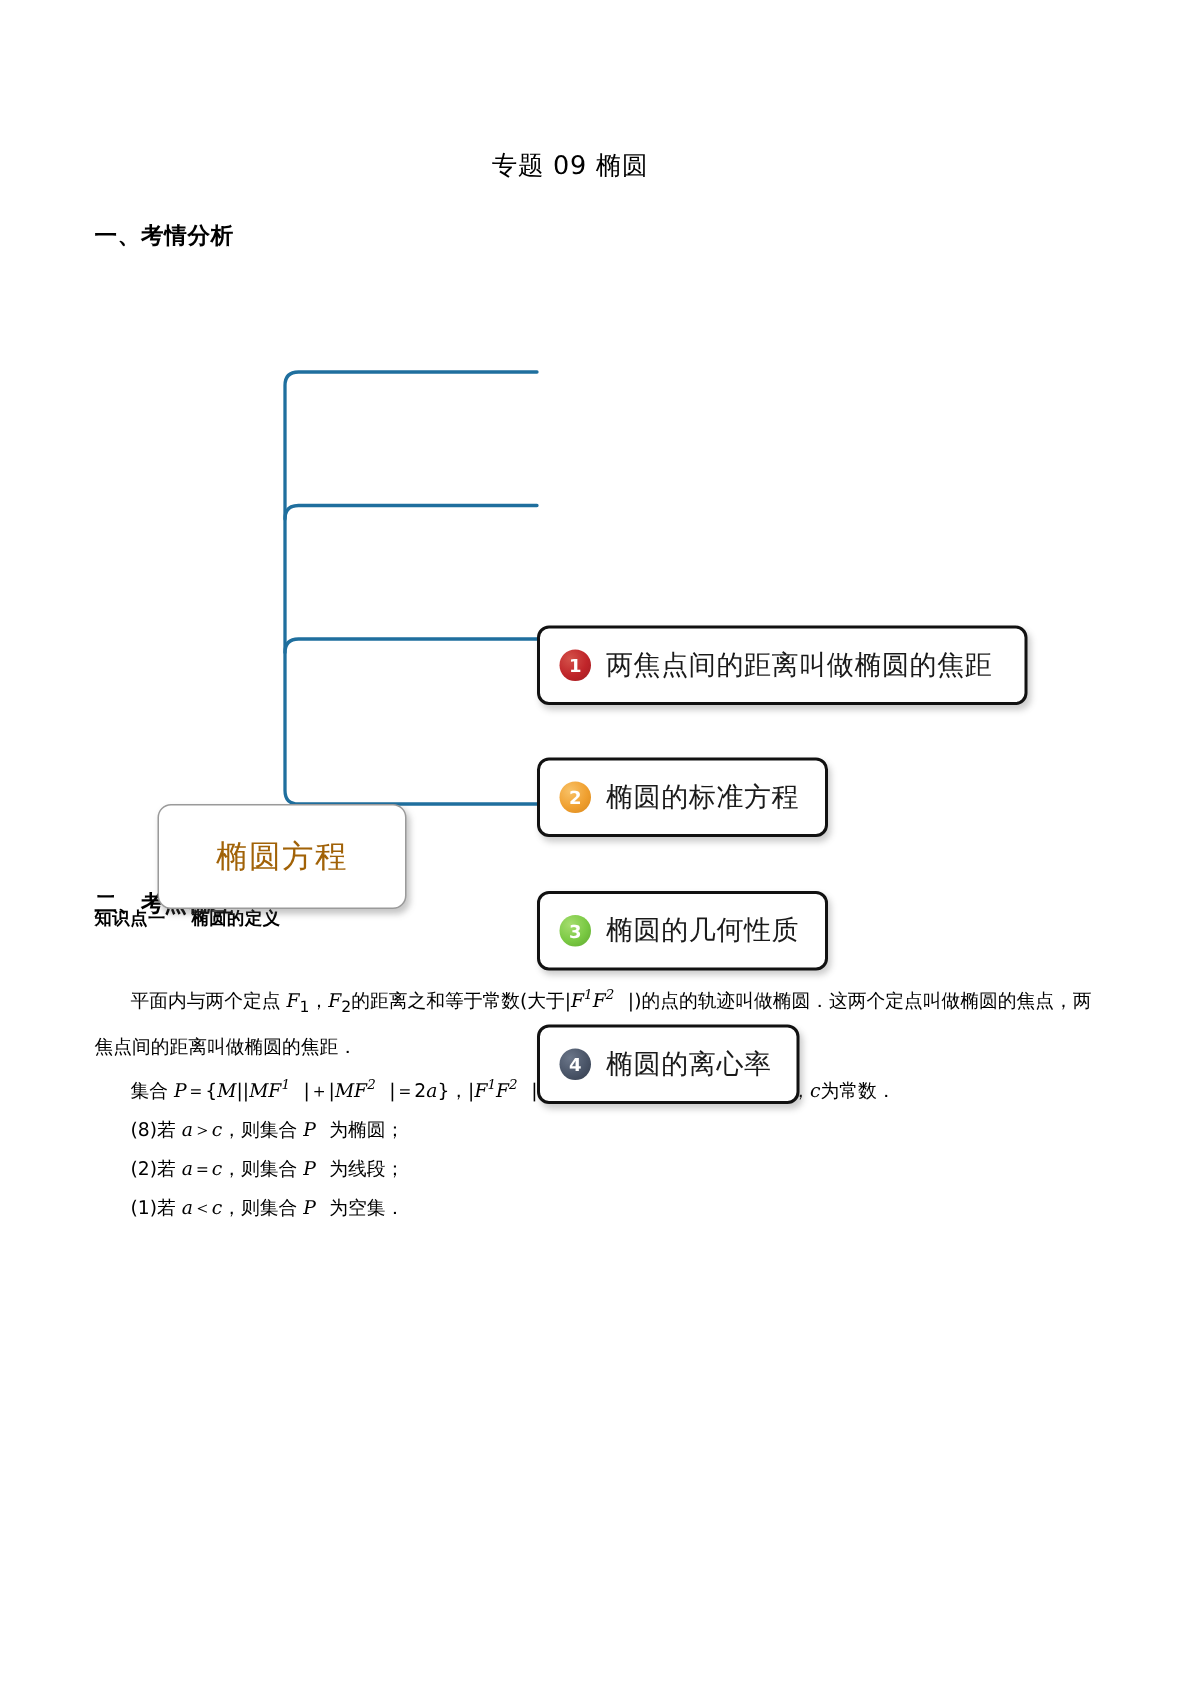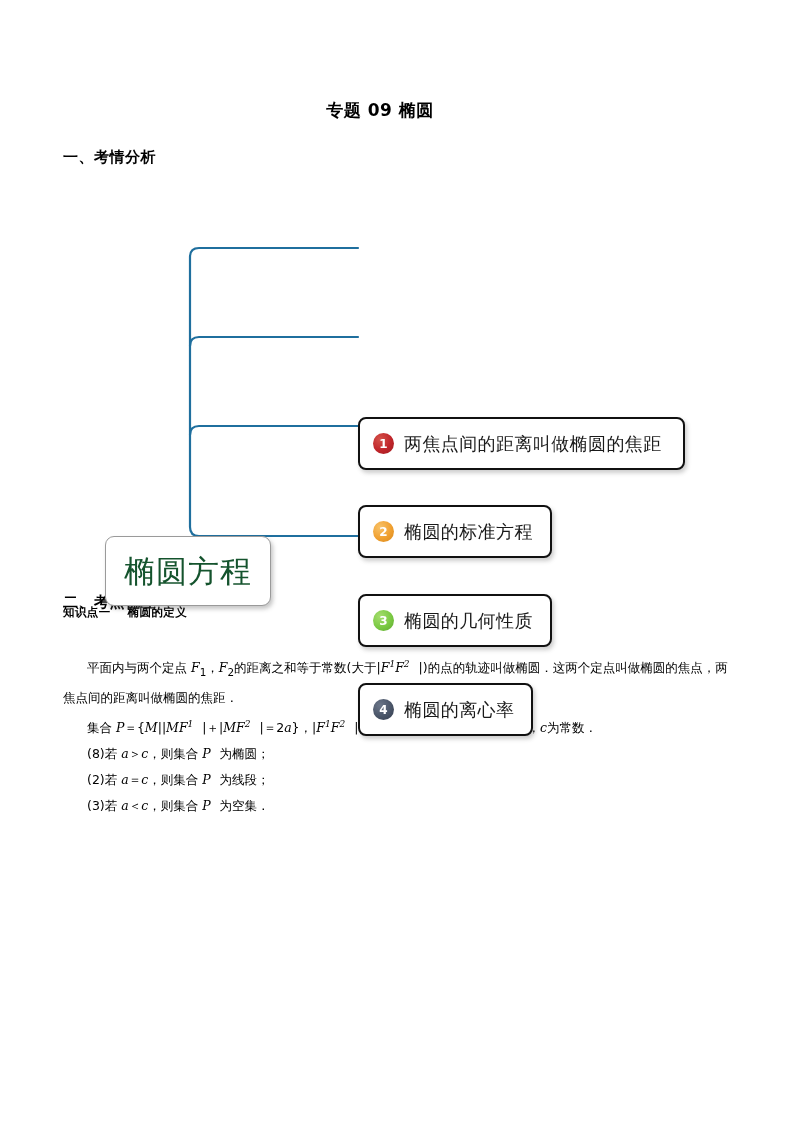--- a/index.html
+++ b/index.html
@@ -24,21 +24,21 @@
   }
 
   
   .doc-title {
     position: absolute;
     left: 0;
     top: 99px;
     width: 760px;
     text-align: center;
     font-size: 17px;
-    font-weight: bold;
+    font-weight: normal;
     letter-spacing: 0.5px;
   }
 
   
   .section-heading {
     position: absolute;
     left: 63px;
     font-size: 15px;
     font-weight: bold;
     letter-spacing: 0.5px;
@@ -72,24 +72,24 @@
     border: 1.4px solid #9a9a9a;
     border-radius: 9px;
     background: #ffffff;
     box-shadow: 2px 3px 4px rgba(90,90,90,0.35);
     display: flex;
     align-items: center;
     justify-content: center;
     z-index: 3;
   }
   .mm-center-label {
-    font-size: 31px;
+    font-size: 21px;
     line-height: 1;
     letter-spacing: 1px;
-    color: #14532d;
+    color: #a16207;
   }
 
   .mm-node {
     position: absolute;
     box-sizing: border-box;
     border: 2.2px solid #111111;
     border-radius: 8px;
     background: #ffffff;
     box-shadow: 2px 3px 4px rgba(90,90,90,0.3);
     display: flex;
@@ -222,17 +222,17 @@
   <div class="body-block">
 
     <p class="para"><span>平面内与两个定点 </span><var>F</var><sub>1</sub><span>，</span><var>F</var><sub>2</sub><span>的距离之和等于常数(大于|</span><var>F</var><span class="sup">1</span><var>F</var><span class="sup">2</span><span class="gap"></span><span>|)的点的轨迹叫做椭圆．这两个定点叫做椭圆的焦点，两焦点间的距离叫做椭圆的焦距．</span></p>
 
     <p class="para item"><span>集合 </span><var>P</var><span>＝{</span><var>M</var><span>||</span><var>MF</var><span class="sup">1</span><span class="gap"></span><span>|＋|</span><var>MF</var><span class="sup">2</span><span class="gap"></span><span>|＝2</span><var>a</var><span>}，|</span><var>F</var><span class="sup">1</span><var>F</var><span class="sup">2</span><span class="gap"></span><span>|＝2</span><var>c</var><span>，其中 </span><var>a</var><span>&gt;0，</span><var>c</var><span>&gt;0，且 </span><var>a</var><span>，</span><var>c</var><span>为常数．</span></p>
 
     <p class="para item"><span>(8)若 </span><var>a</var><span>＞</span><var>c</var><span>，则集合 </span><var>P</var><span class="gap"></span><span>为椭圆；</span></p>
 
     <p class="para item"><span>(2)若 </span><var>a</var><span>＝</span><var>c</var><span>，则集合 </span><var>P</var><span class="gap"></span><span>为线段；</span></p>
 
-    <p class="para item"><span>(3)若 </span><var>a</var><span>＜</span><var>c</var><span>，则集合 </span><var>P</var><span class="gap"></span><span>为空集．</span></p>
+    <p class="para item"><span>(1)若 </span><var>a</var><span>＜</span><var>c</var><span>，则集合 </span><var>P</var><span class="gap"></span><span>为空集．</span></p>
 
   </div>
 
 </div>
 
 </body></html>

